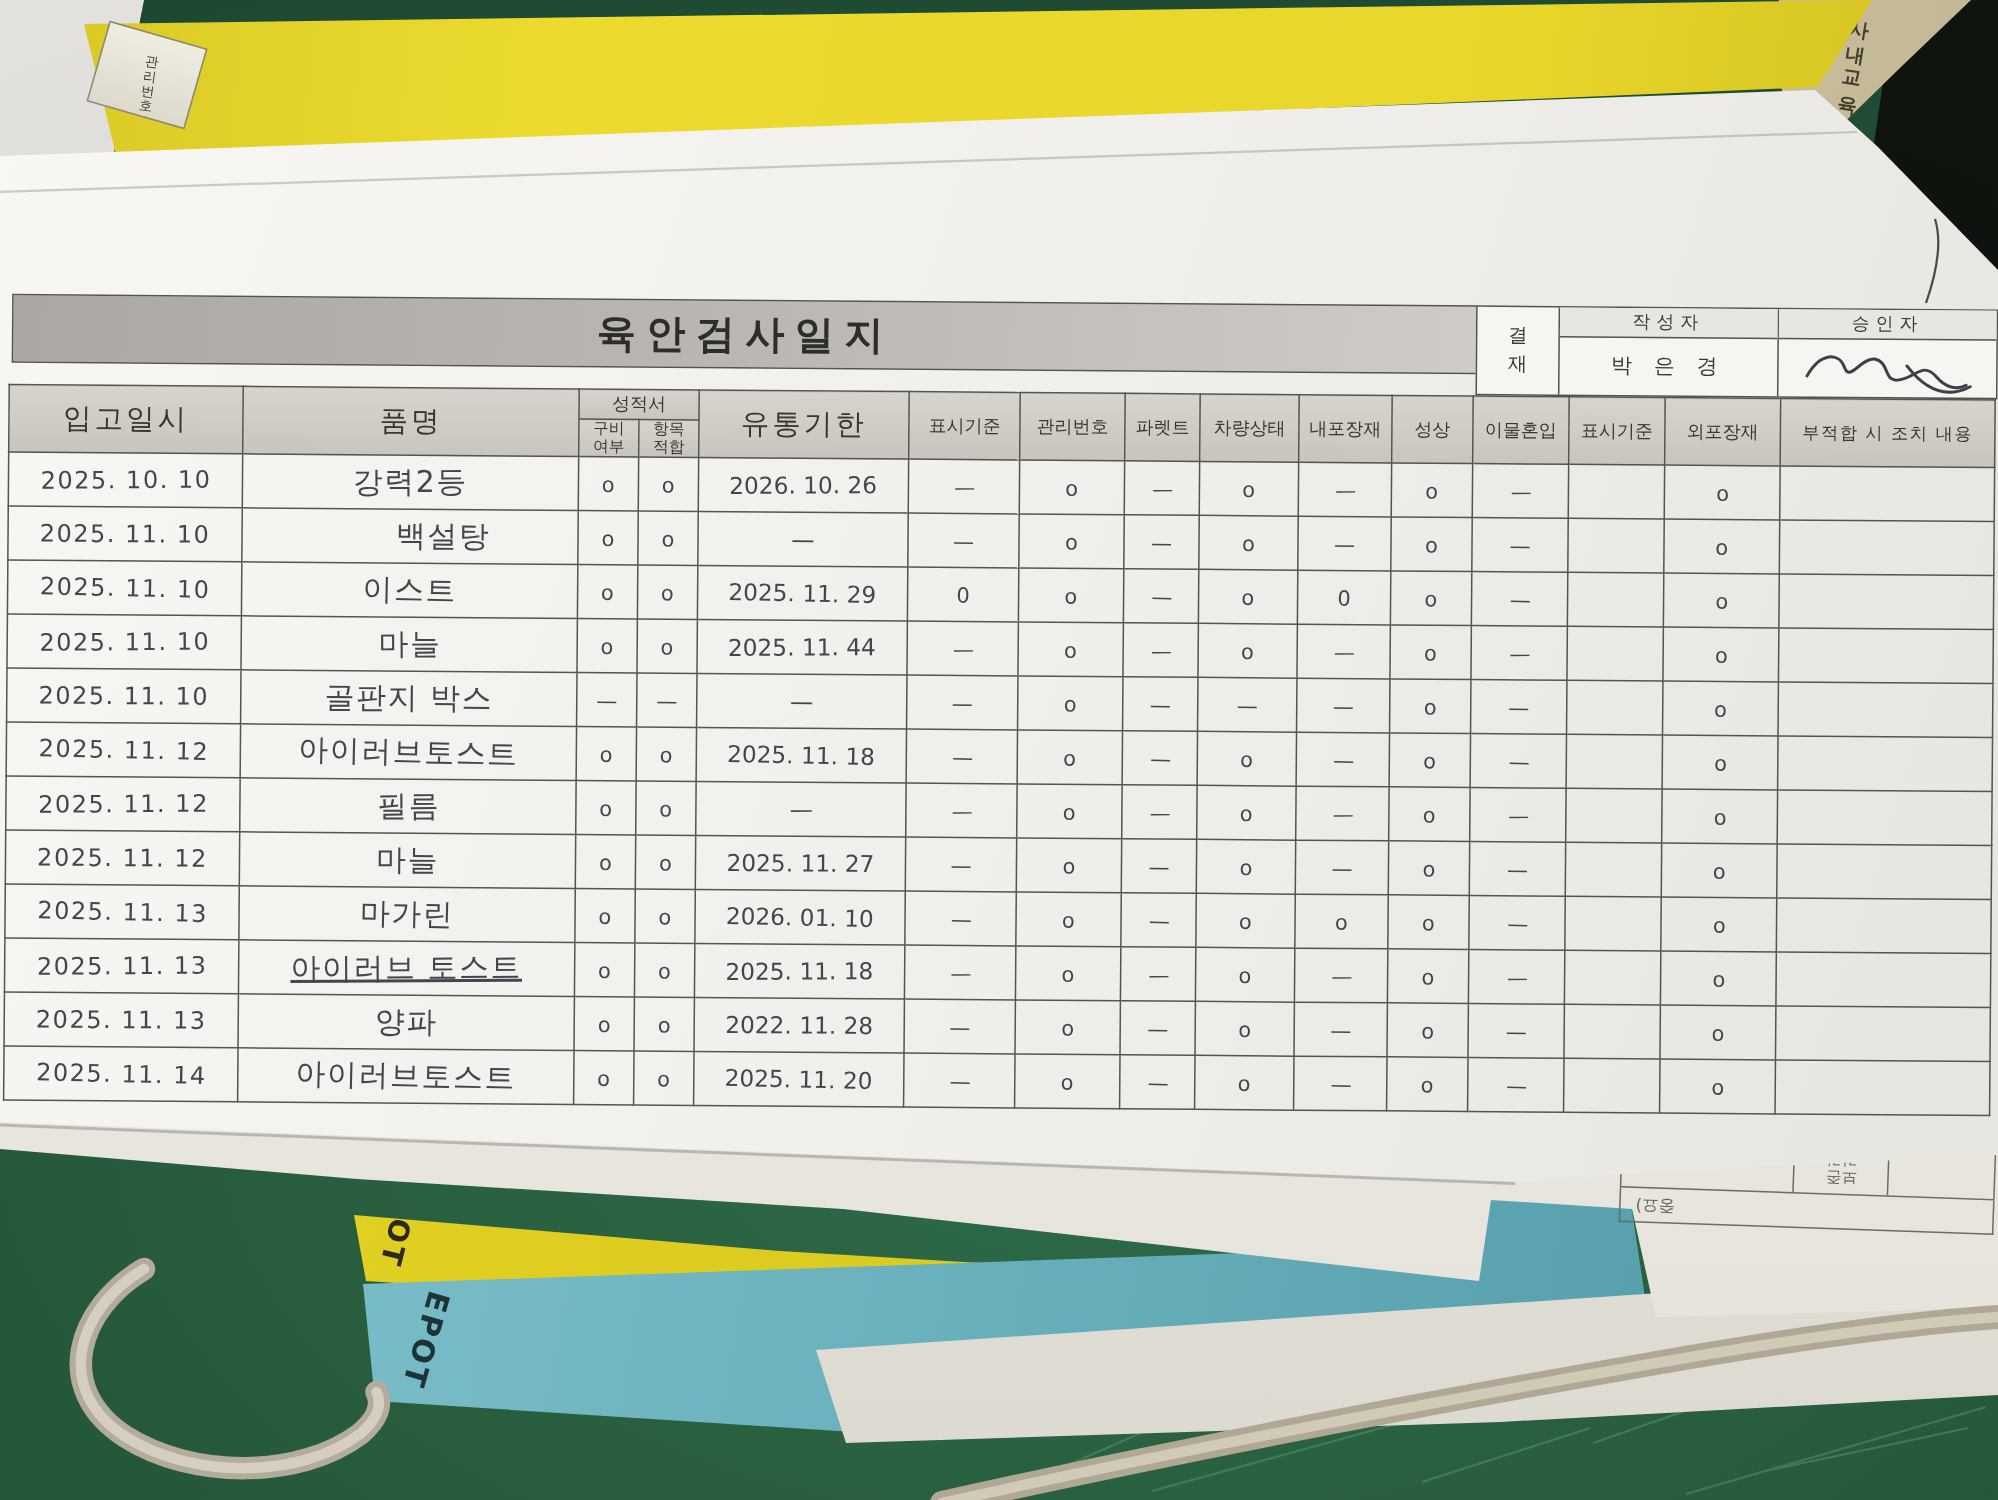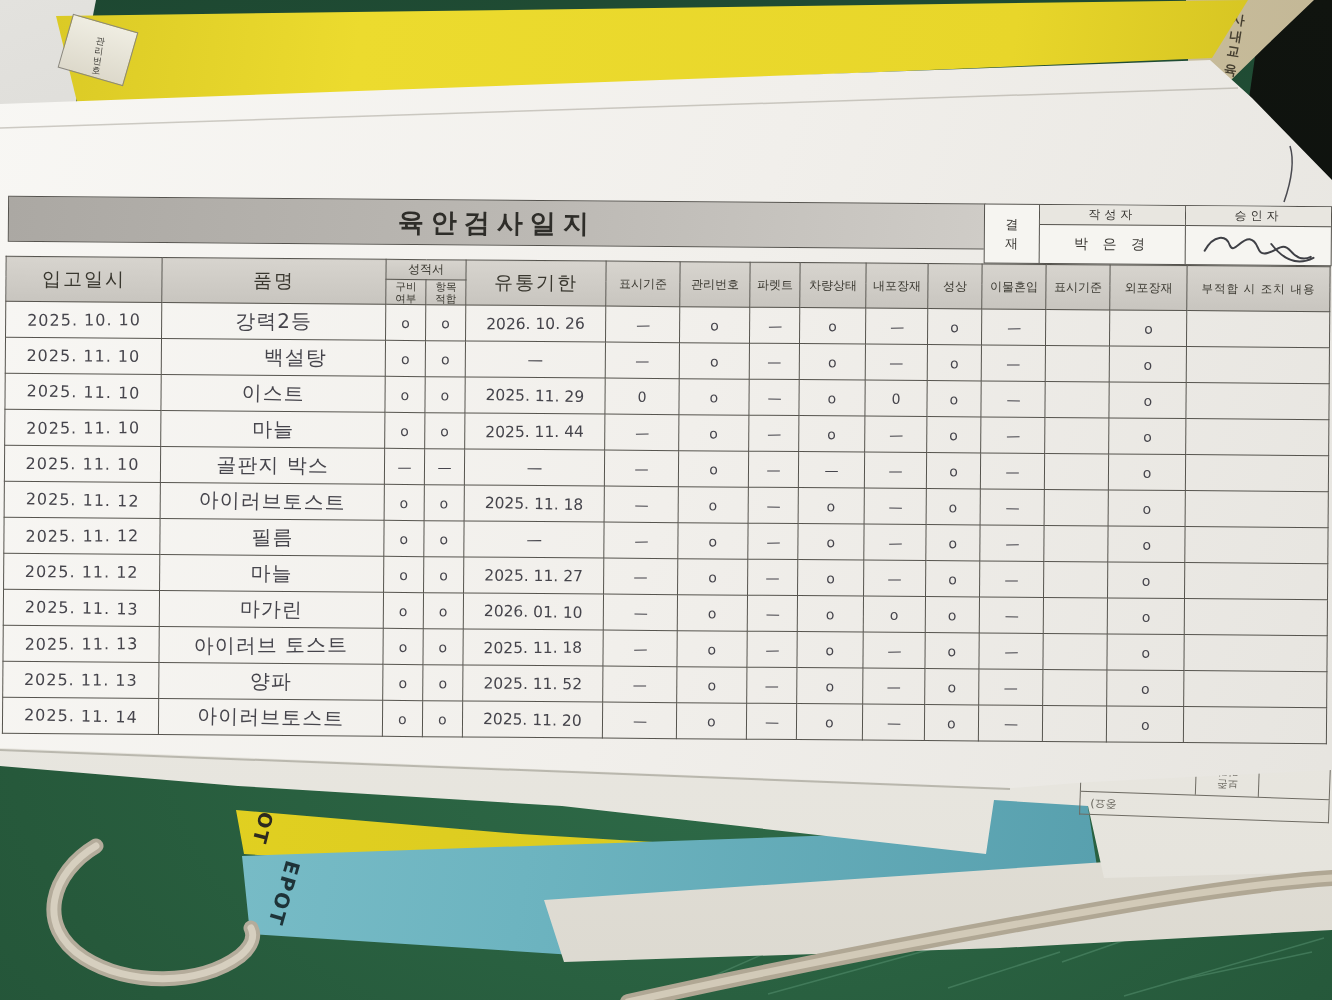--- a/index.html
+++ b/index.html
@@ -376,41 +376,41 @@
             <td><span class="hw hw-mark" style="transform: rotate(0.8deg);">o</span></td>
             <td><span class="hw hw-mark" style="transform: rotate(0.8deg);">o</span></td>
             <td><span class="hw hw-mark" style="transform: rotate(0.8deg);">o</span></td>
             <td><span class="hw hw-mark" style="transform: rotate(0.8deg);">—</span></td>
             <td><span class="hw hw-mark" style="transform: rotate(0.8deg);"></span></td>
             <td><span class="hw hw-mark" style="transform: rotate(0.8deg);">o</span></td>
             <td><span class="hw hw-mark" style="transform: rotate(0.8deg);"></span></td>
           </tr>
           <tr>
             <td><span class="hw hw-date" style="transform: rotate(-0.8deg);">2025. 11. 13</span></td>
-            <td><span class="hw hw-name" style="transform: rotate(-0.8deg);">아이러브 토스트</span></td>
+            <td><span class="hw hw-name" style="transform: rotate(-0.8deg); text-decoration: underline;">아이러브 토스트</span></td>
             <td><span class="hw hw-mark" style="transform: rotate(-0.8deg);">o</span></td>
             <td><span class="hw hw-mark" style="transform: rotate(-0.8deg);">o</span></td>
             <td><span class="hw hw-exp" style="transform: rotate(-0.8deg);">2025. 11. 18</span></td>
             <td><span class="hw hw-mark" style="transform: rotate(-0.8deg);">—</span></td>
             <td><span class="hw hw-mark" style="transform: rotate(-0.8deg);">o</span></td>
             <td><span class="hw hw-mark" style="transform: rotate(-0.8deg);">—</span></td>
             <td><span class="hw hw-mark" style="transform: rotate(-0.8deg);">o</span></td>
             <td><span class="hw hw-mark" style="transform: rotate(-0.8deg);">—</span></td>
             <td><span class="hw hw-mark" style="transform: rotate(-0.8deg);">o</span></td>
             <td><span class="hw hw-mark" style="transform: rotate(-0.8deg);">—</span></td>
             <td><span class="hw hw-mark" style="transform: rotate(-0.8deg);"></span></td>
             <td><span class="hw hw-mark" style="transform: rotate(-0.8deg);">o</span></td>
             <td><span class="hw hw-mark" style="transform: rotate(-0.8deg);"></span></td>
           </tr>
           <tr>
             <td><span class="hw hw-date" style="transform: rotate(0deg);">2025. 11. 13</span></td>
             <td><span class="hw hw-name" style="transform: rotate(0deg);">양파</span></td>
             <td><span class="hw hw-mark" style="transform: rotate(0deg);">o</span></td>
             <td><span class="hw hw-mark" style="transform: rotate(0deg);">o</span></td>
-            <td><span class="hw hw-exp" style="transform: rotate(0deg);">2025. 11. 52</span></td>
+            <td><span class="hw hw-exp" style="transform: rotate(0deg);">2022. 11. 28</span></td>
             <td><span class="hw hw-mark" style="transform: rotate(0deg);">—</span></td>
             <td><span class="hw hw-mark" style="transform: rotate(0deg);">o</span></td>
             <td><span class="hw hw-mark" style="transform: rotate(0deg);">—</span></td>
             <td><span class="hw hw-mark" style="transform: rotate(0deg);">o</span></td>
             <td><span class="hw hw-mark" style="transform: rotate(0deg);">—</span></td>
             <td><span class="hw hw-mark" style="transform: rotate(0deg);">o</span></td>
             <td><span class="hw hw-mark" style="transform: rotate(0deg);">—</span></td>
             <td><span class="hw hw-mark" style="transform: rotate(0deg);"></span></td>
             <td><span class="hw hw-mark" style="transform: rotate(0deg);">o</span></td>
             <td><span class="hw hw-mark" style="transform: rotate(0deg);"></span></td>

